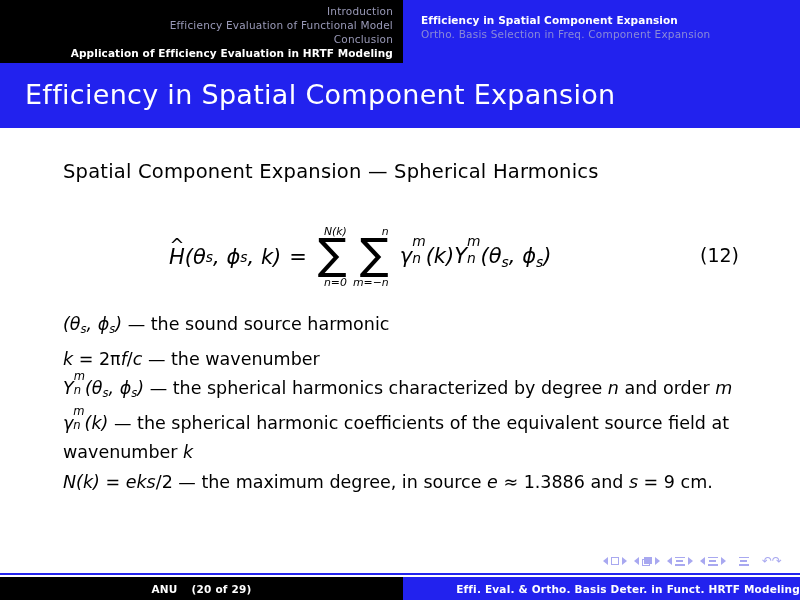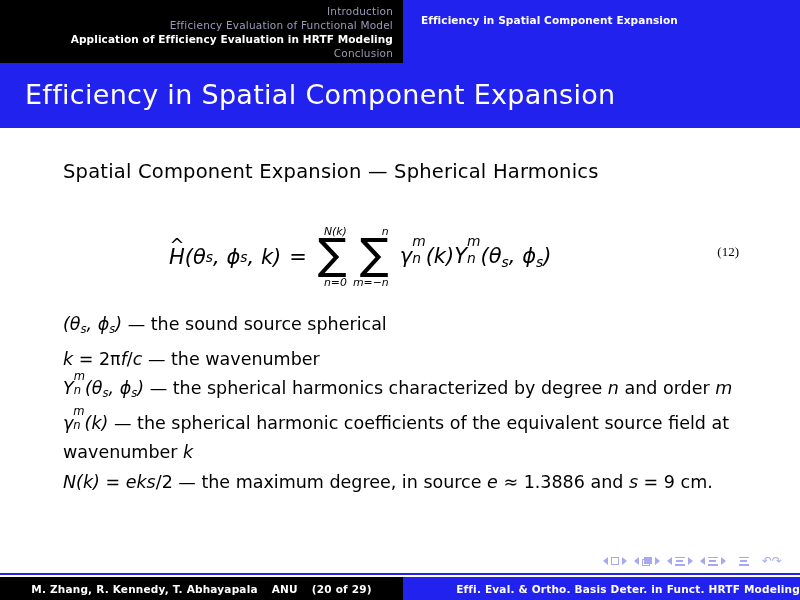--- a/index.html
+++ b/index.html
@@ -115,22 +115,21 @@
     font-size: 21px;
     white-space: nowrap;
     display: flex;
     align-items: center;
     height: 82px;
   }
   .eq-num {
     position: absolute;
     right: 62px;
     top: 28px;
-    font-size: 13px;
-    font-family: Liberation Serif, serif;
+    font-size: 19px;
   }
   .mi { font-style: italic; }
   .mo { font-style: normal; }
   .hatwrap {
     position: relative;
     display: inline-block;
   }
   .hatwrap .hatmark {
     position: absolute;
     left: 50%;
@@ -312,26 +311,27 @@
 </head>
 <body>
 
 <div id="slide">
 
   <div class="headbar">
 
     <div class="headbar-left">
       <div class="hb-line">Introduction</div>
       <div class="hb-line">Efficiency Evaluation of Functional Model</div>
+      <div class="hb-line">Conclusion</div>
       <div class="hb-line active">Application of Efficiency Evaluation in HRTF Modeling</div>
-      <div class="hb-line">Conclusion</div>
     </div>
 
     <div class="headbar-right">
       <div class="hb-line active">Efficiency in Spatial Component Expansion</div>
+      <div class="hb-line">Ortho. Basis Selection in Freq. Component Expansion</div>
     </div>
 
   </div>
 
   <div class="titlebar">
     <div class="title-text">Efficiency in Spatial Component Expansion</div>
   </div>
 
   <div class="content">
 
@@ -364,21 +364,21 @@
         <span style="margin-left:8px;"><span class="mi">γ</span><span class="subsup"><span class="s-up">m</span><span class="s-dn">n</span></span><span class="mi">(k)</span></span>
 
         <span><span class="mi">Y</span><span class="subsup"><span class="s-up">m</span><span class="s-dn">n</span></span><span class="mi">(θ</span><span class="sub">s</span><span class="mi">, ϕ</span><span class="sub">s</span><span class="mi">)</span></span>
       </div>
 
       <div class="eq-num">(12)</div>
     </div>
 
     <div class="explain">
 
-      <div class="exline"><span class="mi">(θ</span><span class="sub">s</span><span class="mi">, ϕ</span><span class="sub">s</span><span class="mi">)</span><span> — the sound source spherical</span></div>
+      <div class="exline"><span class="mi">(θ</span><span class="sub">s</span><span class="mi">, ϕ</span><span class="sub">s</span><span class="mi">)</span><span> — the sound source harmonic</span></div>
 
       <div class="exline"><span class="mi">k</span><span> = 2</span><span>π</span><span class="mi">f</span><span>/</span><span class="mi">c</span><span> — the wavenumber</span></div>
 
       <div class="exline wrapped"><span class="mi">Y</span><span class="subsup"><span class="s-up">m</span><span class="s-dn">n</span></span><span class="mi">(θ</span><span class="sub">s</span><span class="mi">, ϕ</span><span class="sub">s</span><span class="mi">)</span><span> — the spherical harmonics characterized by degree </span><span class="mi">n</span> <span>and order </span><span class="mi">m</span></div>
 
       <div class="exline wrapped"><span class="mi">γ</span><span class="subsup"><span class="s-up">m</span><span class="s-dn">n</span></span><span class="mi">(k)</span><span> — the spherical harmonic coefficients of the equivalent source field at wavenumber </span><span class="mi">k</span></div>
 
       <div class="exline wrapped"><span class="mi">N</span><span class="mi">(k)</span><span> = </span><span class="mi">eks</span><span>/</span><span>2</span><span> — the maximum degree, in source </span><span class="mi">e</span><span> ≈ 1.3886 and </span><span class="mi">s</span><span> = 9 cm.</span></div>
 
     </div>
@@ -421,21 +421,20 @@
         <b></b>
         <b></b>
       </span>
     <span class="backarr" style="margin-left:6px;">↶↷</span>
   </div>
 
   <div class="footline"></div>
 
   <div class="footbar">
     <div class="footbar-left">
-      <span>M. Zhang, R. Kennedy, T. Abhayapala</span>
       <span>ANU</span>
       <span>(20 of 29)</span>
     </div>
     <div class="footbar-right">
       <span>Effi. Eval. &amp; Ortho. Basis Deter. in Funct. HRTF Modeling</span>
     </div>
   </div>
 
 </div>
 

